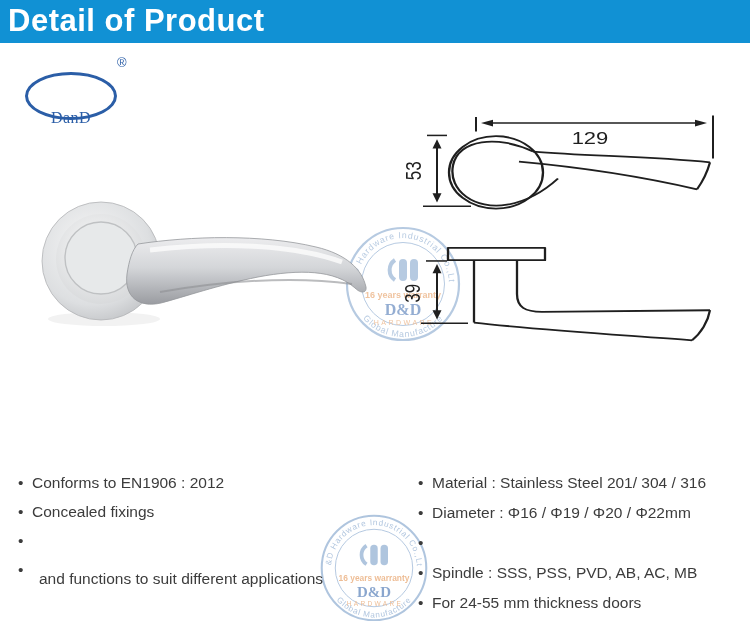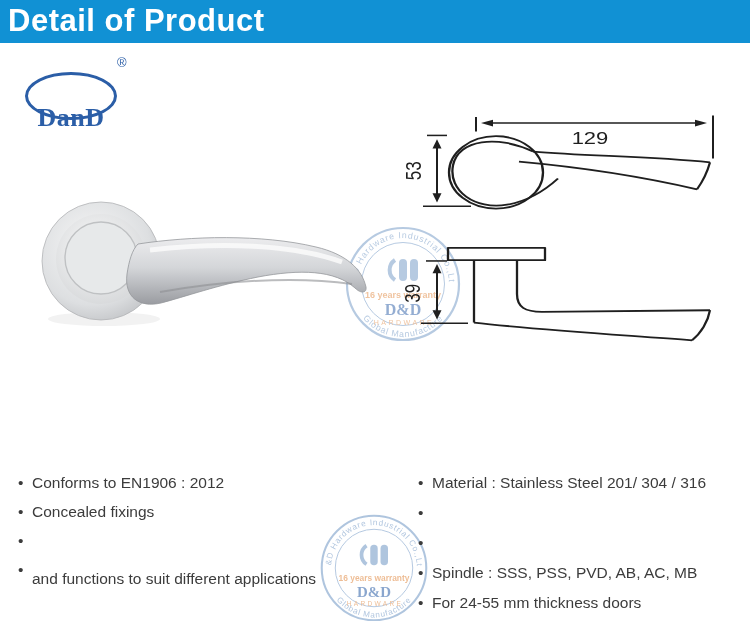--- a/index.html
+++ b/index.html
@@ -6,21 +6,21 @@
   .page{position:relative;width:750px;height:621px;background:#fff;overflow:hidden;
         font-family:"Liberation Sans",sans-serif;}
   
   .topbar{position:absolute;left:0;top:0;width:750px;height:43px;background:var(--header-bg);z-index:3;}
   .topbar h1{margin:0;padding-left:8px;line-height:42px;font-size:31px;font-weight:bold;
              color:var(--header-fg);letter-spacing:.5px;}
   
   .logo{position:absolute;left:25px;top:72px;z-index:3;}
   .logo-oval{display:flex;align-items:center;justify-content:center;width:86px;height:42px;
              border:3px solid var(--logo-blue);border-radius:50%;}
-  .logo-oval span{font-family:"Liberation Serif",serif;font-weight:bold;font-size:26px;
+  .logo-oval span{font-family:"Liberation Serif",serif;font-weight:normal;font-size:16px;
                   color:var(--logo-blue);letter-spacing:.5px;margin-top:44px;}
   .logo-reg{position:absolute;left:92px;top:-17px;font-size:13px;color:var(--logo-blue);}
   
   .stamp{position:absolute;z-index:1;}
   .stamp-center{left:343px;top:224px;width:120px;height:120px;opacity:.5;}
   .stamp-bottom{left:318px;top:512px;width:112px;height:112px;opacity:.55;}
   .stamp .c-outer{stroke:var(--stamp-blue);stroke-width:2.2;fill:none;}
   .stamp .c-inner{stroke:var(--stamp-blue);stroke-width:1;fill:none;}
   .stamp .arc-txt{fill:var(--stamp-blue);font-size:8.8px;letter-spacing:.8px;font-family:"Liberation Sans",sans-serif;}
   .stamp .glyph-arc{stroke:var(--stamp-blue);stroke-width:4;fill:none;}
@@ -34,21 +34,21 @@
   .drawing .ln{stroke:var(--line);stroke-width:2.3;fill:none;stroke-linejoin:round;stroke-linecap:butt;}
   .drawing .thin{stroke:var(--line);stroke-width:2;fill:none;}
   .drawing .head{fill:var(--line);stroke:none;}
   .drawing text{fill:var(--line);font-size:22px;font-family:"Liberation Sans",sans-serif;}
   .col{position:absolute;top:473px;z-index:3;color:var(--text);font-size:15.5px;}
   .col-left{left:18px;width:375px;}
   .col-right{left:418px;width:325px;}
   .feat{display:flex;margin-bottom:10px;line-height:19px;}
   .col-right .feat{margin-bottom:11px;}
   .feat .b{width:14px;flex:0 0 14px;}
-  .feat .t2{margin-top:9px;}
+  .feat .t2{margin-top:9px;margin-left:7px;}
 </style>
 </head>
 <body>
 
 <div class="page">
 
   <header class="topbar">
     <h1>Detail of Product</h1>
   </header>
 
@@ -199,20 +199,21 @@
       </div>
     </div>
 
     <div class="col col-right">
       <div class="feat">
         <span class="b">•</span>
         <span class="t">Material : Stainless Steel 201/ 304 / 316</span>
       </div>
       <div class="feat">
         <span class="b">•</span>
+        <span class="t">Diameter : Φ16 / Φ19 / Φ20 / Φ22mm</span>
       </div>
       <div class="feat">
         <span class="b">•</span>
       </div>
       <div class="feat">
         <span class="b">•</span>
         <span class="t">Spindle : SSS, PSS, PVD, AB, AC, MB</span>
       </div>
       <div class="feat">
         <span class="b">•</span>

